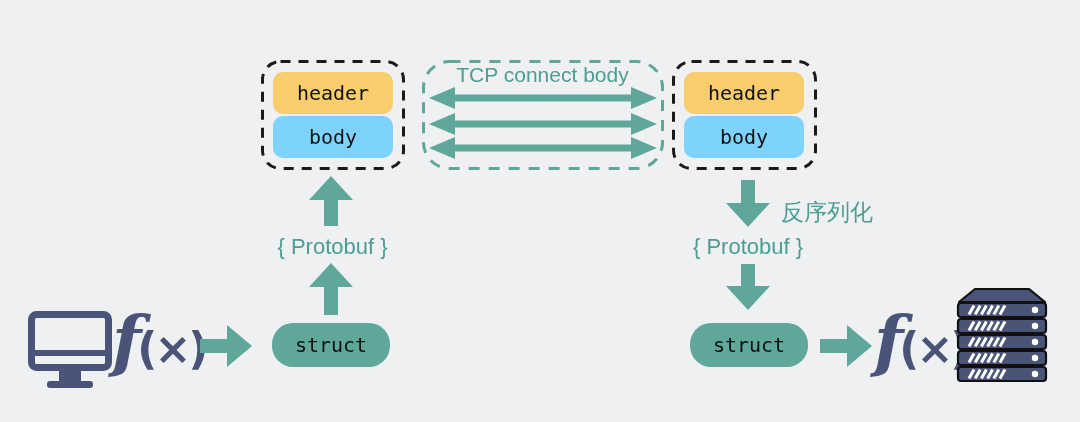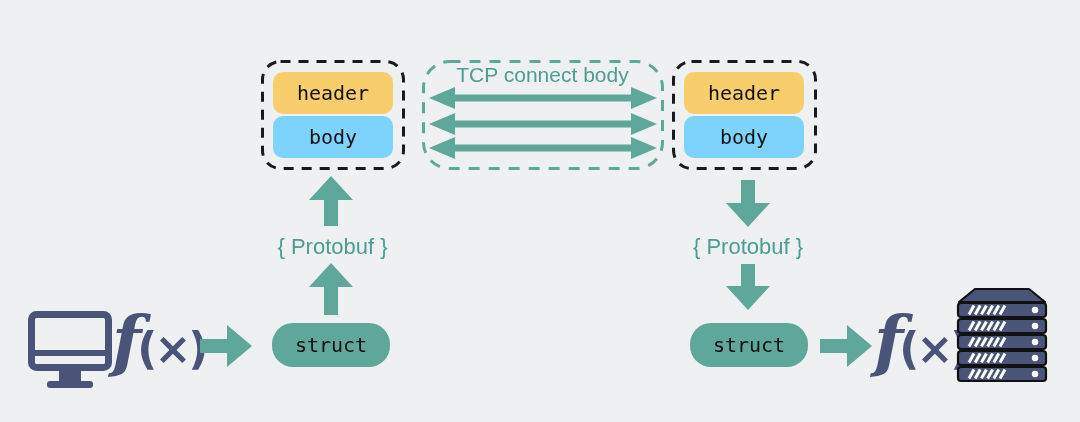--- a/index.html
+++ b/index.html
@@ -125,20 +125,21 @@
 
   <svg class="abs" style="left:309px;top:176px" width="44" height="50">
     <polygon fill="#5FA79A" points="22,0 0,24 15,24 15,50 29,50 29,24 44,24"></polygon>
   </svg>
 
 
   <svg class="abs" style="left:726px;top:180px" width="44" height="47">
     <polygon fill="#5FA79A" points="15,0 29,0 29,23 44,23 22,47 0,23 15,23"></polygon>
   </svg>
 
+  <div class="teal-label" style="left:781px;top:197px">反序列化</div>
 
   <div class="teal-label protobuf" style="left:673px;top:234px;width:150px">{ Protobuf }</div>
 
   <svg class="abs" style="left:726px;top:264px" width="44" height="46">
     <polygon fill="#5FA79A" points="15,0 29,0 29,22 44,22 22,46 0,22 15,22"></polygon>
   </svg>
 
   <div class="struct-box" style="left:690px;top:323px">struct</div>
 
   <svg class="abs" style="left:820px;top:325px" width="52" height="42">

